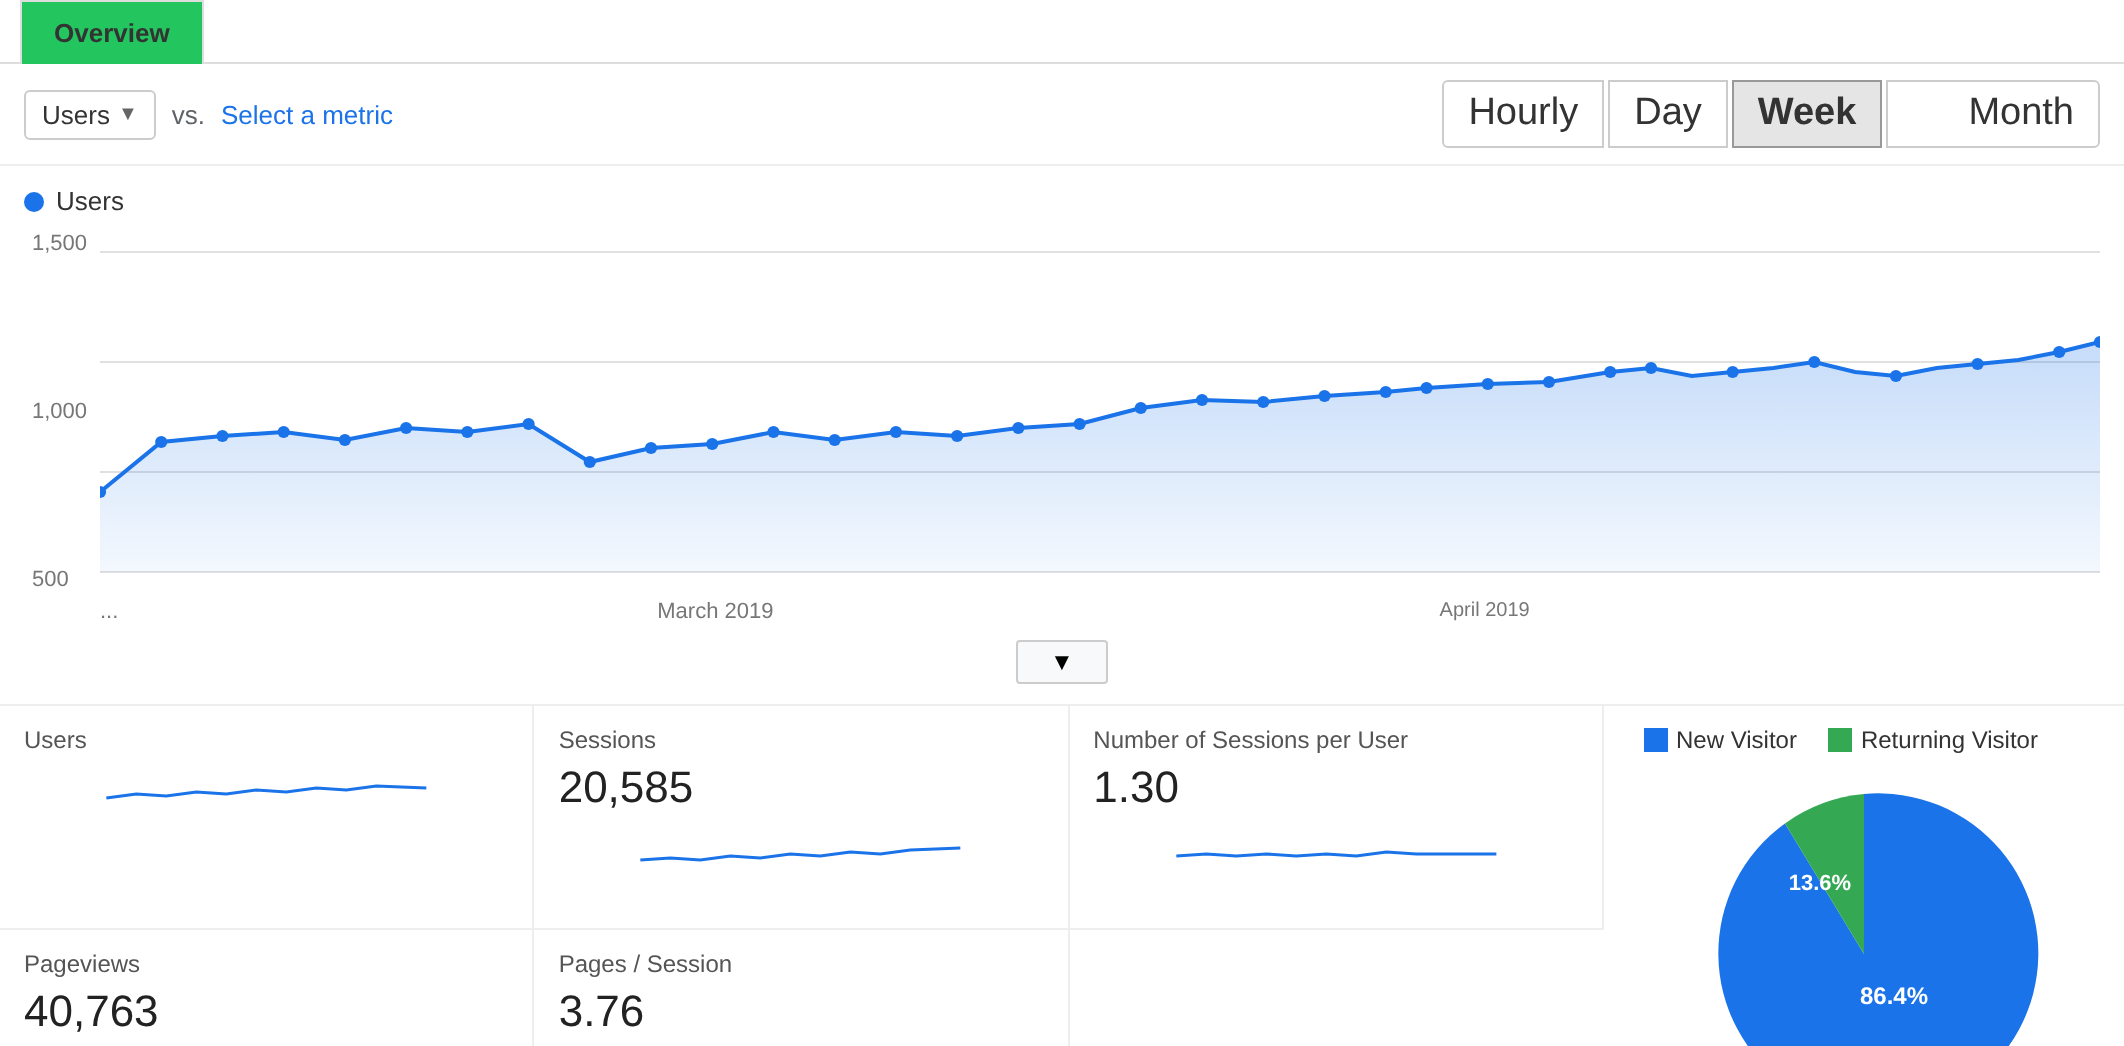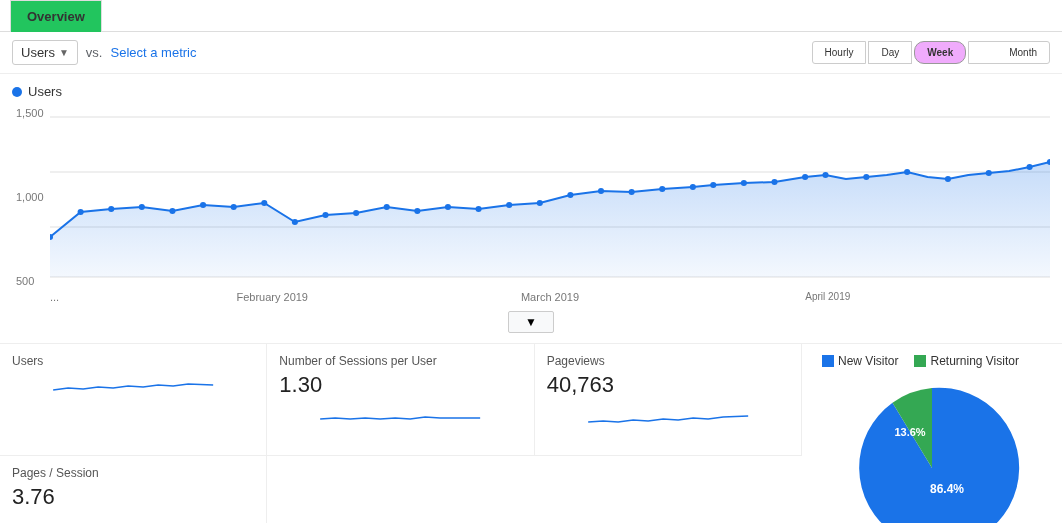--- a/index.html
+++ b/index.html
@@ -53,28 +53,27 @@
 
     .time-buttons {
       display: flex;
       gap: 2px;
     }
     .time-btn {
       padding: 5px 12px;
       border: 1px solid #ccc;
       background: #fff;
       cursor: pointer;
-      font-size: 10px;
+      font-size: 19px;
       color: #333;
     }
     .time-btn.active {
-      background: #f0abfc;
+      background: #e5e5e5;
       font-weight: bold;
       border-color: #999;
-      border-radius: 10px;
     }
     .time-btn:first-child { border-radius: 3px 0 0 3px; }
     .time-btn:last-child { border-radius: 0 3px 3px 0; padding-left: 40px; }
 
     .chart-area {
       padding: 10px 12px 0 12px;
       position: relative;
     }
     .chart-legend {
       display: flex;
@@ -363,21 +362,20 @@
           <circle cx="800" cy="70" r="3" fill="#1a73e8"></circle>
           <circle cx="840" cy="65" r="3" fill="#1a73e8"></circle>
           <circle cx="880" cy="72" r="3" fill="#1a73e8"></circle>
           <circle cx="920" cy="66" r="3" fill="#1a73e8"></circle>
           <circle cx="960" cy="60" r="3" fill="#1a73e8"></circle>
           <circle cx="980" cy="55" r="3" fill="#1a73e8"></circle>
         </svg>
       </div>
       <div class="x-axis-labels" style="padding-left:0; margin-top: 2px;">
         <span style="font-size:11px;color:#777;flex:0.3;">...</span>
-        <span style="font-size:11px;color:#777;flex:1;text-align:center;">February 2019</span>
         <span style="font-size:11px;color:#777;flex:1;text-align:center;">March 2019</span>
         <span style="font-size:10px;color:#777;flex:1;text-align:center;">April 2019</span>
         <span style="font-size:11px;color:#777;flex:0.3;"></span>
       </div>
     </div>
   </div>
 </div>
 
 <div class="expand-btn">
   <button>▼</button>
@@ -388,20 +386,27 @@
   <div class="metrics-block">
 
     <div class="metric-card">
       <div class="metric-label">Users</div>
       <svg class="metric-sparkline" viewBox="0 0 160 28">
         <polyline fill="none" stroke="#1a73e8" stroke-width="1.5" points="0,18 15,16 30,17 45,15 60,16 75,14 90,15 105,13 120,14 135,12 160,13"></polyline>
       </svg>
     </div>
 
 
+    <div class="metric-card">
+      <div class="metric-label">Sessions</div>
+      <div class="metric-value">20,585</div>
+      <svg class="metric-sparkline" viewBox="0 0 160 28">
+        <polyline fill="none" stroke="#1a73e8" stroke-width="1.5" points="0,17 15,16 30,17 45,15 60,16 75,14 90,15 105,13 120,14 135,12 160,11"></polyline>
+      </svg>
+    </div>
 
     <div class="metric-card">
       <div class="metric-label">Number of Sessions per User</div>
       <div class="metric-value">1.30</div>
       <svg class="metric-sparkline" viewBox="0 0 160 28">
         <polyline fill="none" stroke="#1a73e8" stroke-width="1.5" points="0,15 15,14 30,15 45,14 60,15 75,14 90,15 105,13 120,14 135,14 160,14"></polyline>
       </svg>
     </div>
 
     <div class="metric-card">

